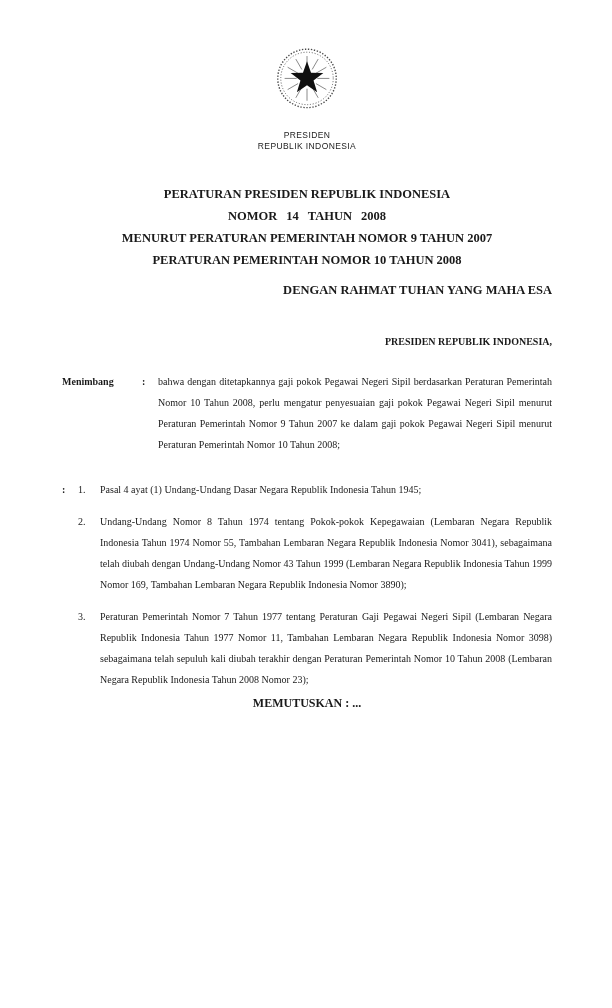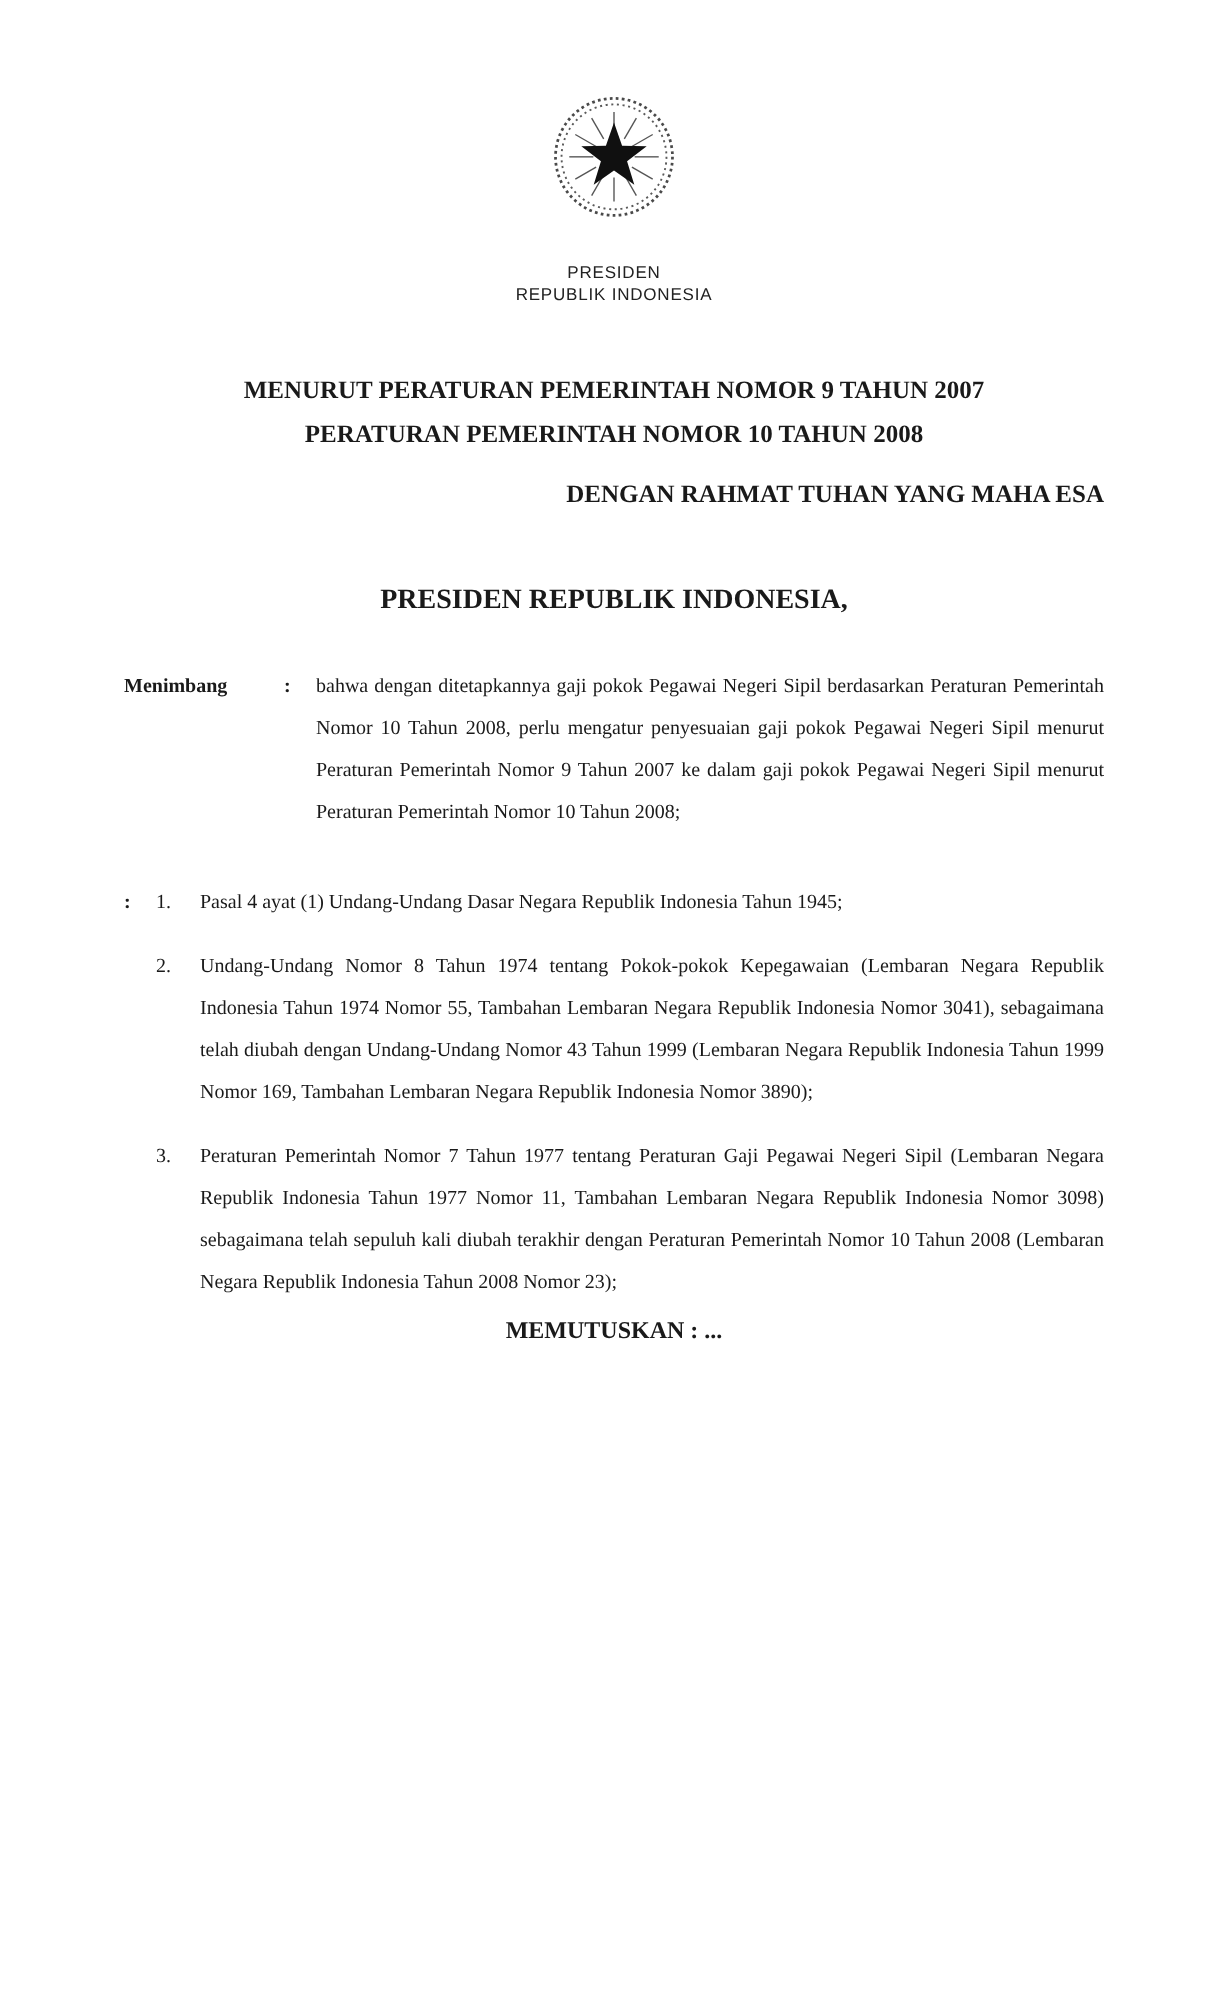--- a/index.html
+++ b/index.html
@@ -43,23 +43,23 @@
   }
   .title-line { white-space: nowrap; }
   .title-line.wide { word-spacing: 6px; }
   .invocation {
     text-align: right;
     font-weight: bold;
     font-size: 12.5px;
     margin-top: 12px;
   }
   .issuer {
-    text-align: center;
+    text-align: right;
     font-weight: bold;
-    font-size: 14px;
+    font-size: 10px;
     margin-top: 38px;
   }
   .row {
     display: flex;
     font-size: 10px;
     line-height: 21px;
     margin-top: 24px;
   }
   .row-label {
     width: 80px;
@@ -124,20 +124,22 @@
       <polygon fill="#101010" points="50,27 54.7,40.5 69,40.8 57.6,49.5 61.8,63.2 50,55 38.2,63.2 42.4,49.5 31,40.8 45.3,40.5"></polygon>
     </svg>
   </div>
 
   <div class="letterhead">
     <div>PRESIDEN</div>
     <div>REPUBLIK INDONESIA</div>
   </div>
 
   <div class="title-block">
+    <div class="title-line">PERATURAN PRESIDEN REPUBLIK INDONESIA</div>
+    <div class="title-line wide">NOMOR 14 TAHUN 2008</div>
     <div class="title-line">MENURUT PERATURAN PEMERINTAH NOMOR 9 TAHUN 2007</div>
     <div class="title-line">PERATURAN PEMERINTAH NOMOR 10 TAHUN 2008</div>
   </div>
 
   <div class="invocation">DENGAN RAHMAT TUHAN YANG MAHA ESA</div>
 
   <div class="issuer">PRESIDEN REPUBLIK INDONESIA,</div>
 
   <div class="row">
     <div class="row-label">Menimbang</div>

